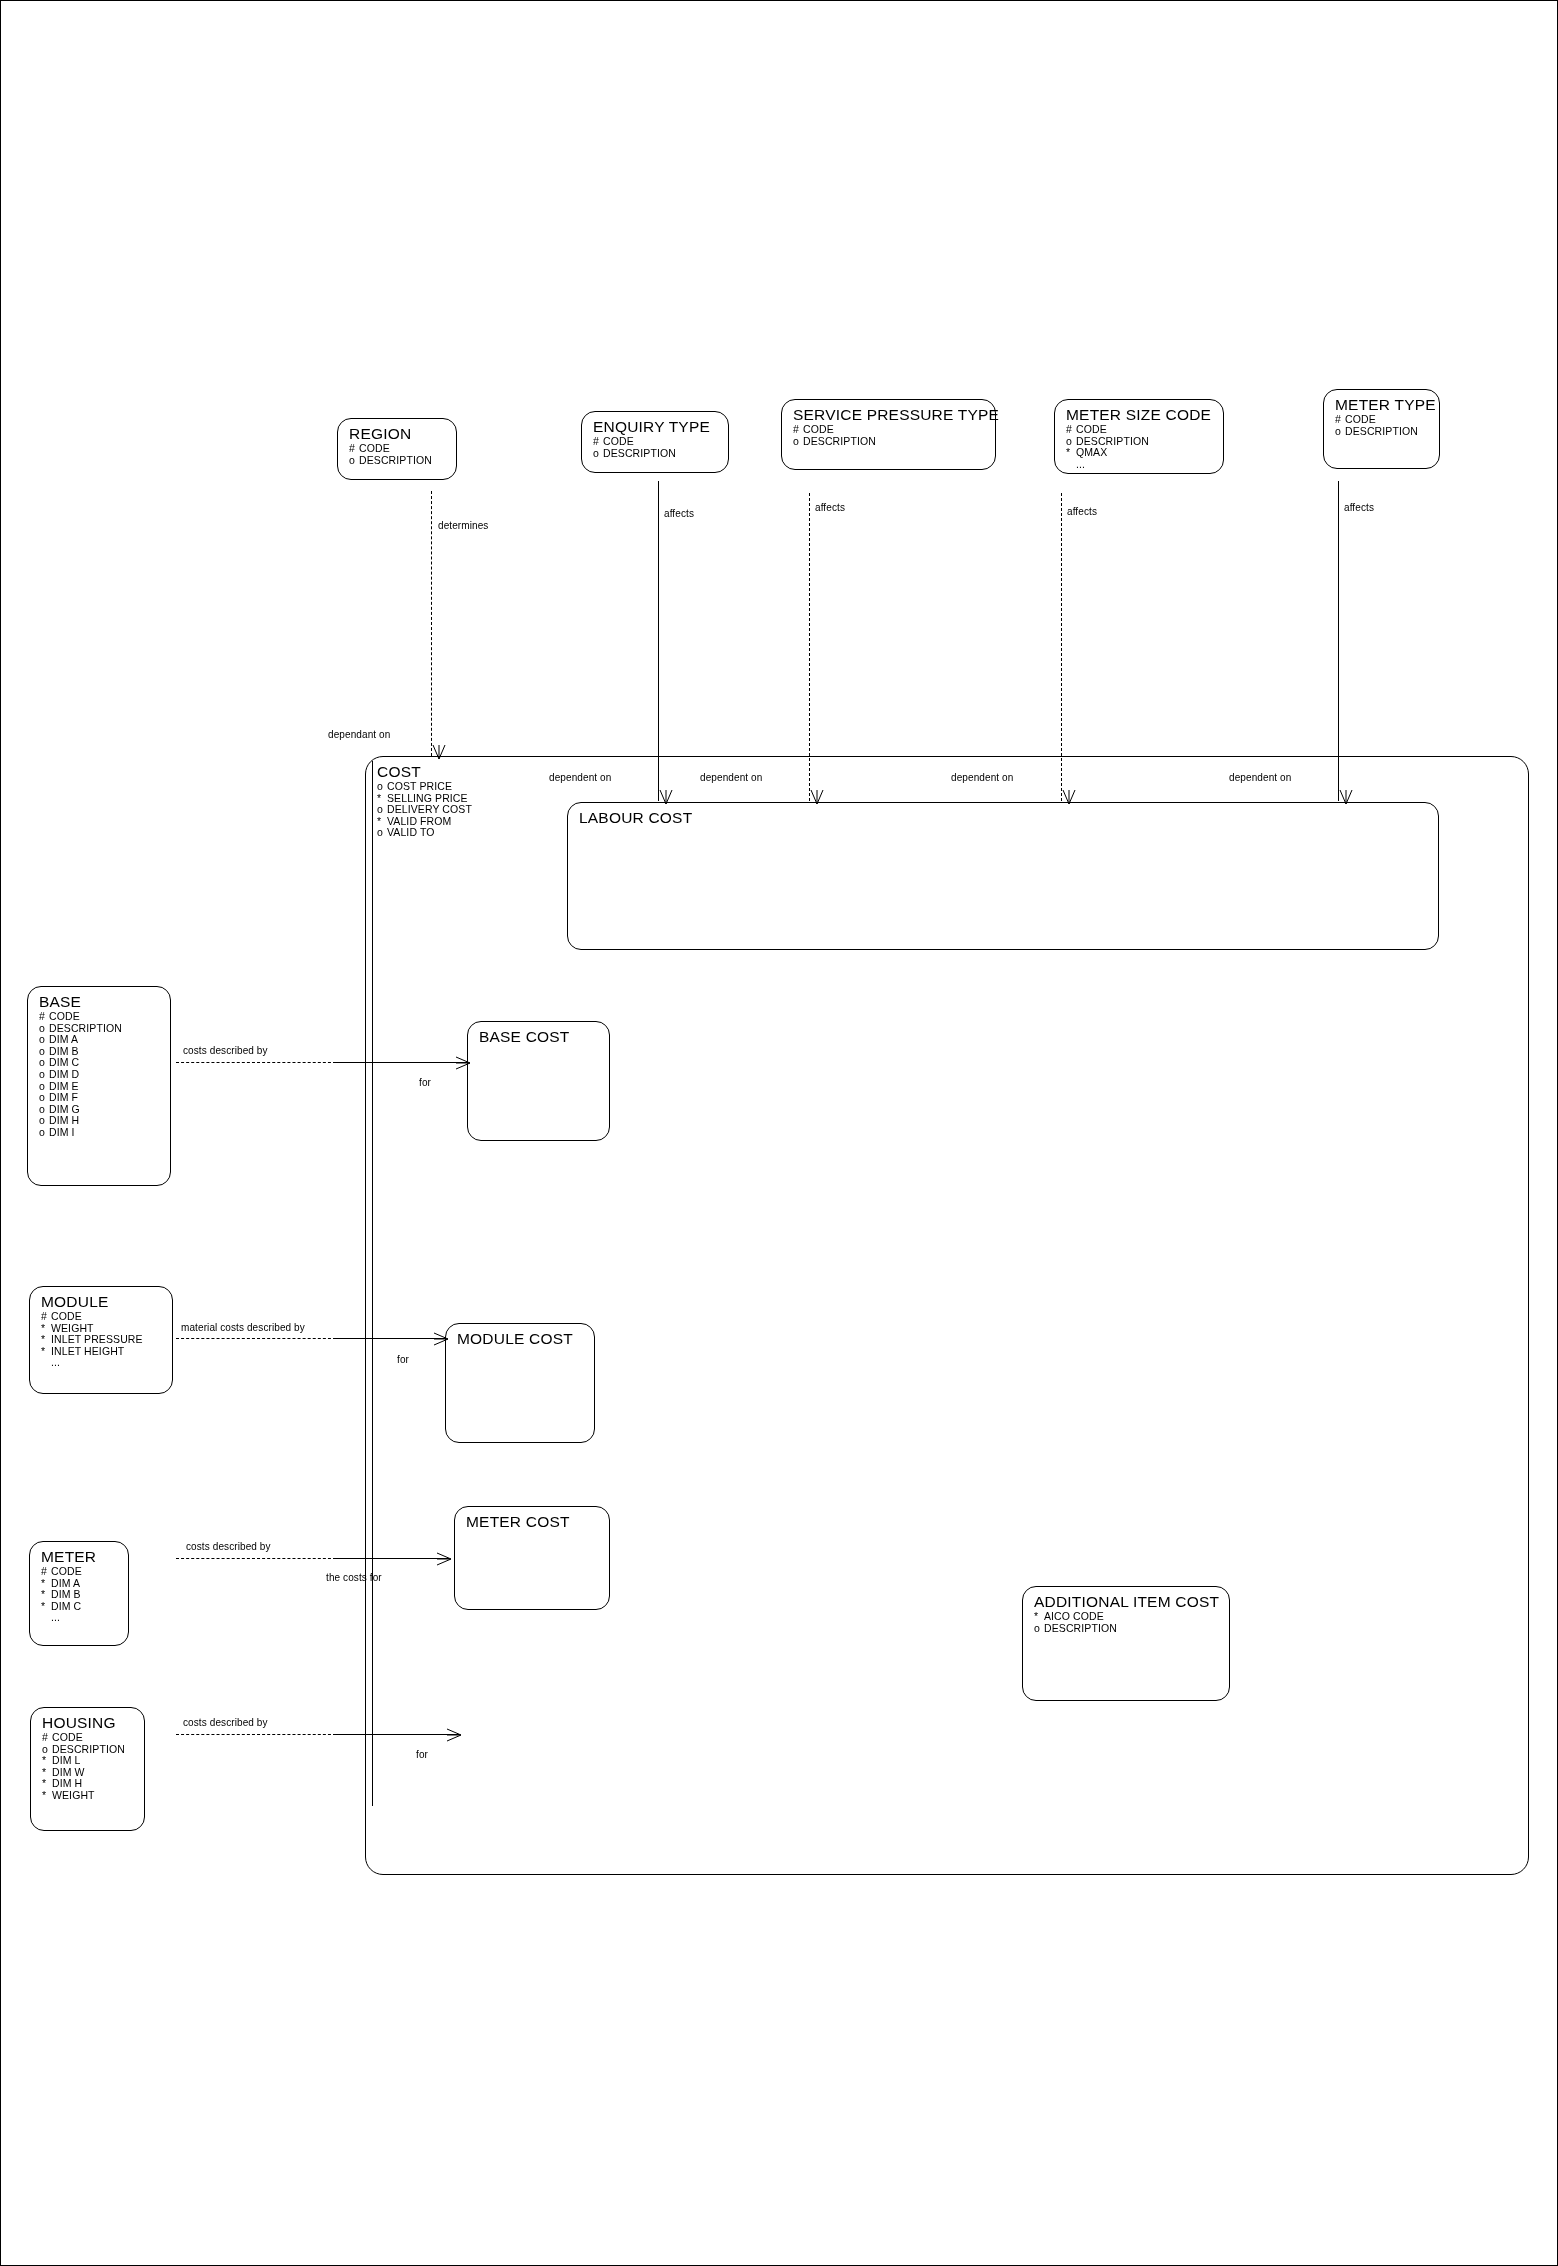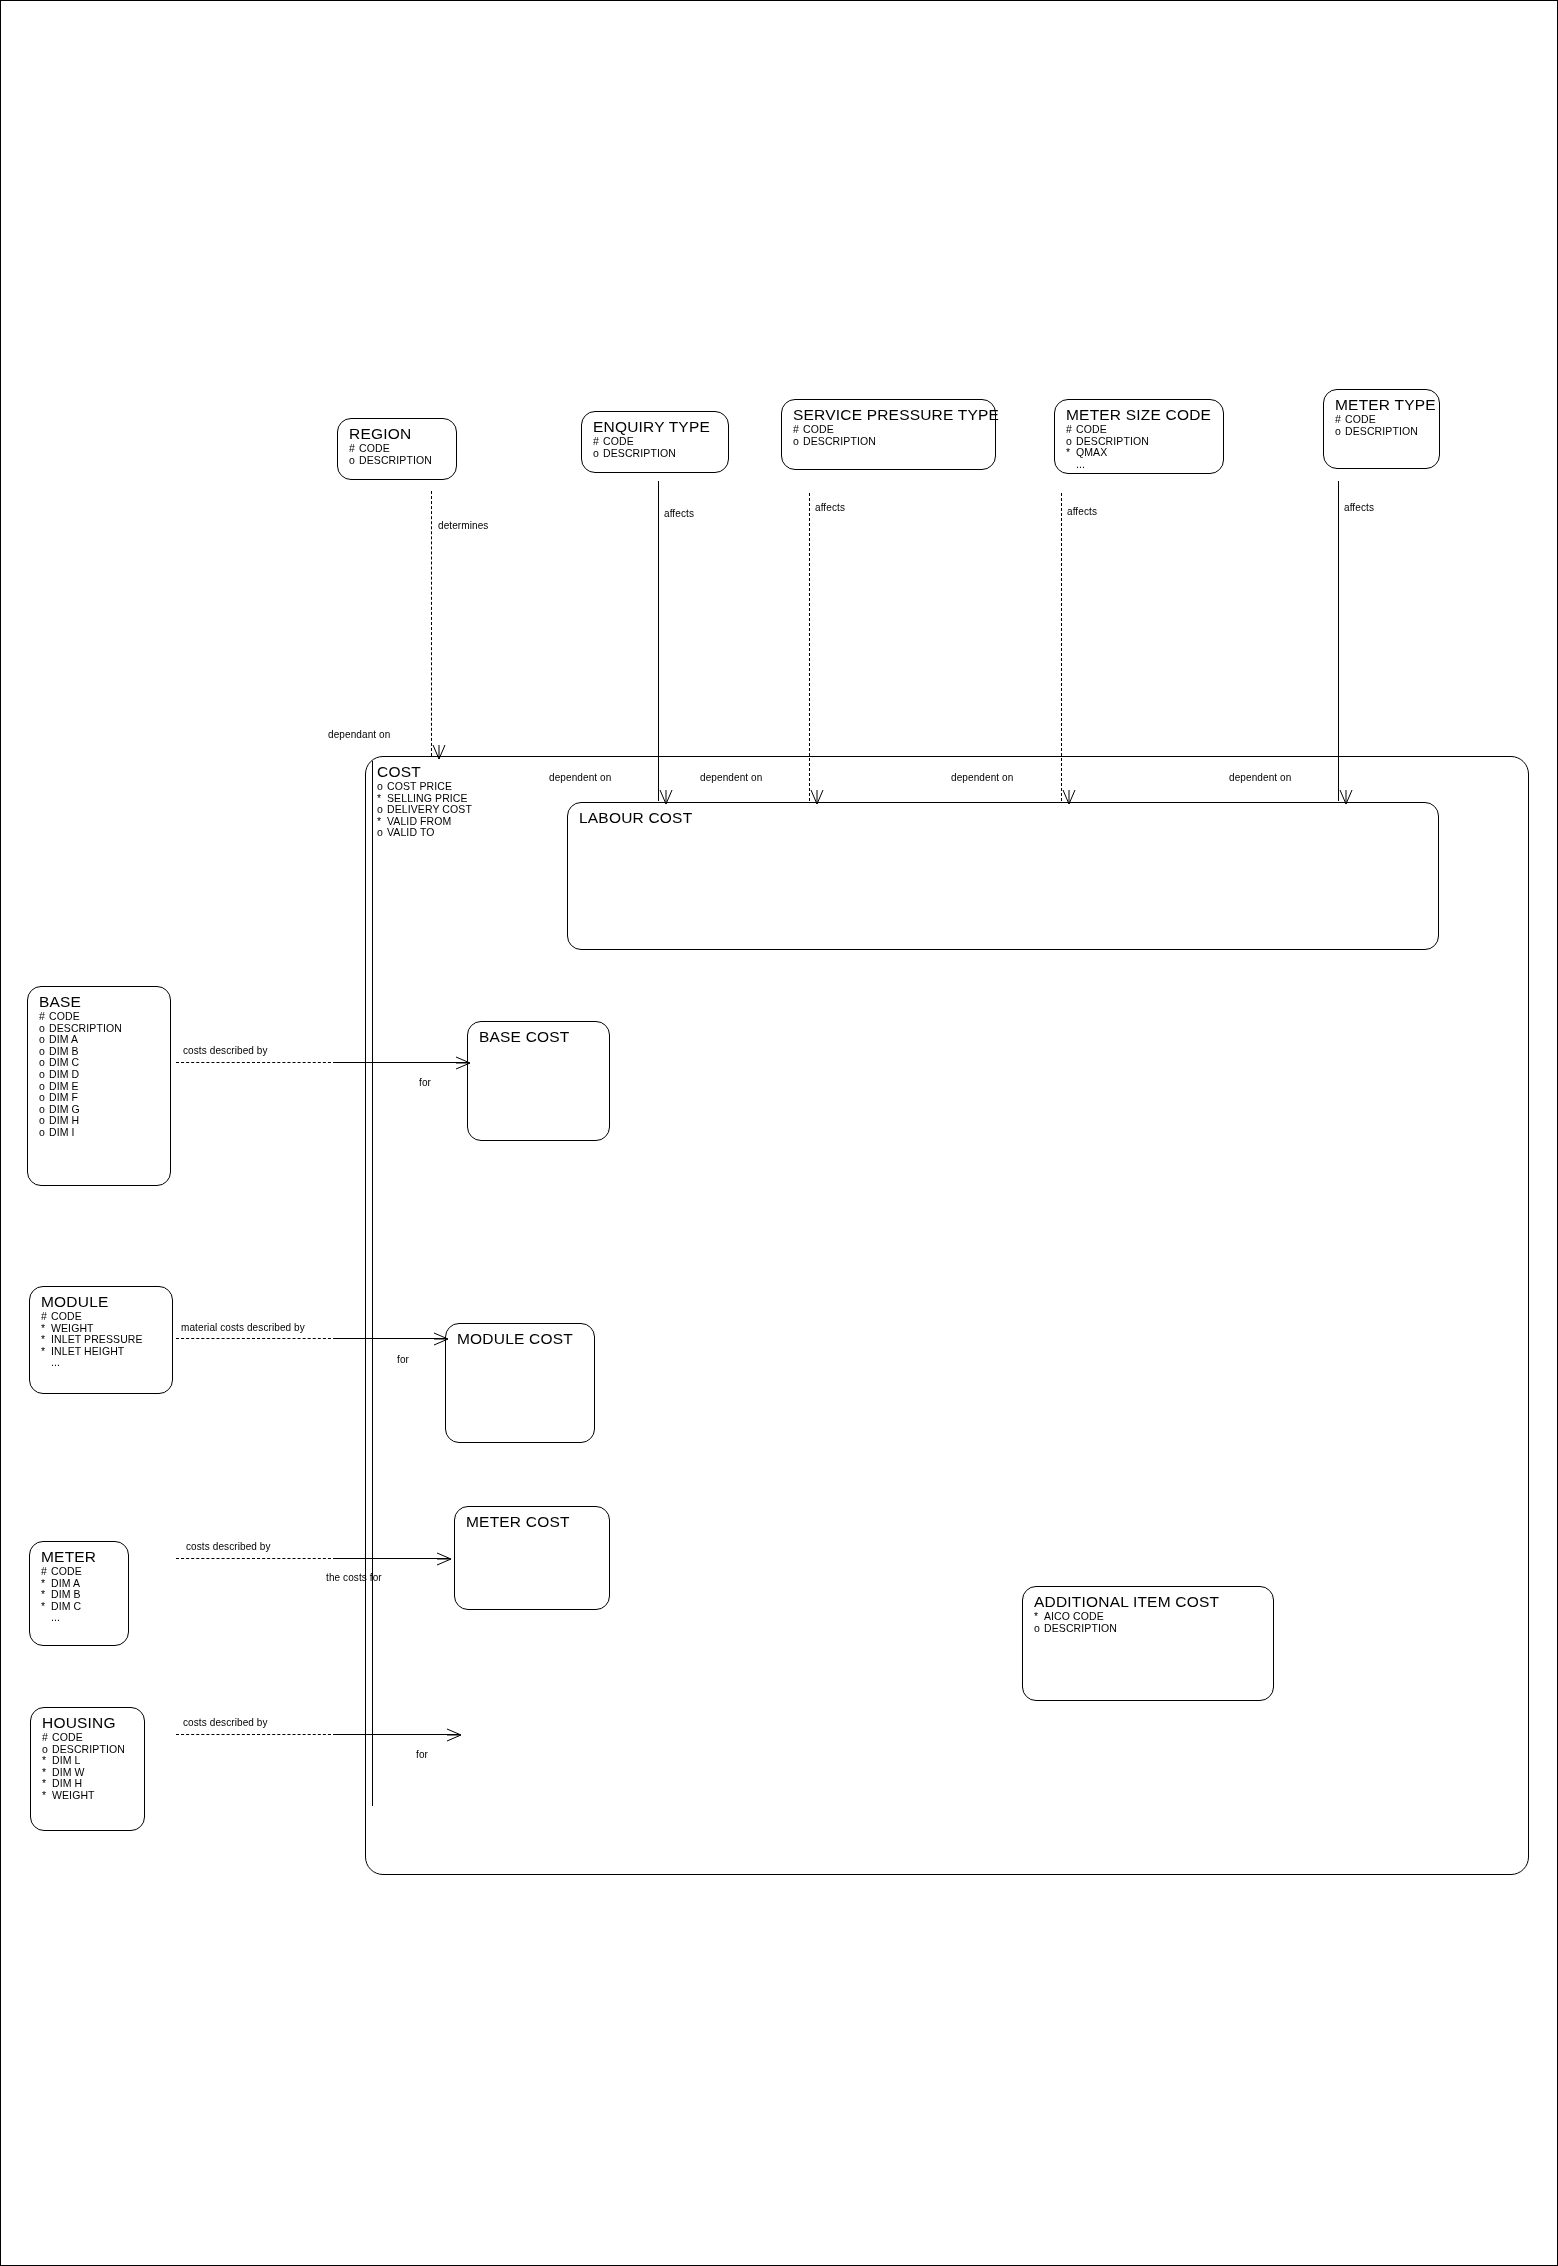--- a/index.html
+++ b/index.html
@@ -338,21 +338,21 @@
       <div class="attr"><span class="mark">#</span><span>CODE</span></div>
       <div class="attr"><span class="mark">o</span><span>DESCRIPTION</span></div>
       <div class="attr"><span class="mark">*</span><span>DIM L</span></div>
       <div class="attr"><span class="mark">*</span><span>DIM W</span></div>
       <div class="attr"><span class="mark">*</span><span>DIM H</span></div>
       <div class="attr"><span class="mark">*</span><span>WEIGHT</span></div>
     </div>
   </div>
 
 
-  <div class="entity" style="left:1021px; top:1585px; width:252px; height:115px;">
+  <div class="entity" style="left:1021px; top:1585px; width:208px; height:115px;">
     <div class="ent-title">ADDITIONAL ITEM COST</div>
     <div class="attrs">
       <div class="attr"><span class="mark">*</span><span>AICO CODE</span></div>
       <div class="attr"><span class="mark">o</span><span>DESCRIPTION</span></div>
     </div>
   </div>
 
 </div>
 
 </body></html>

